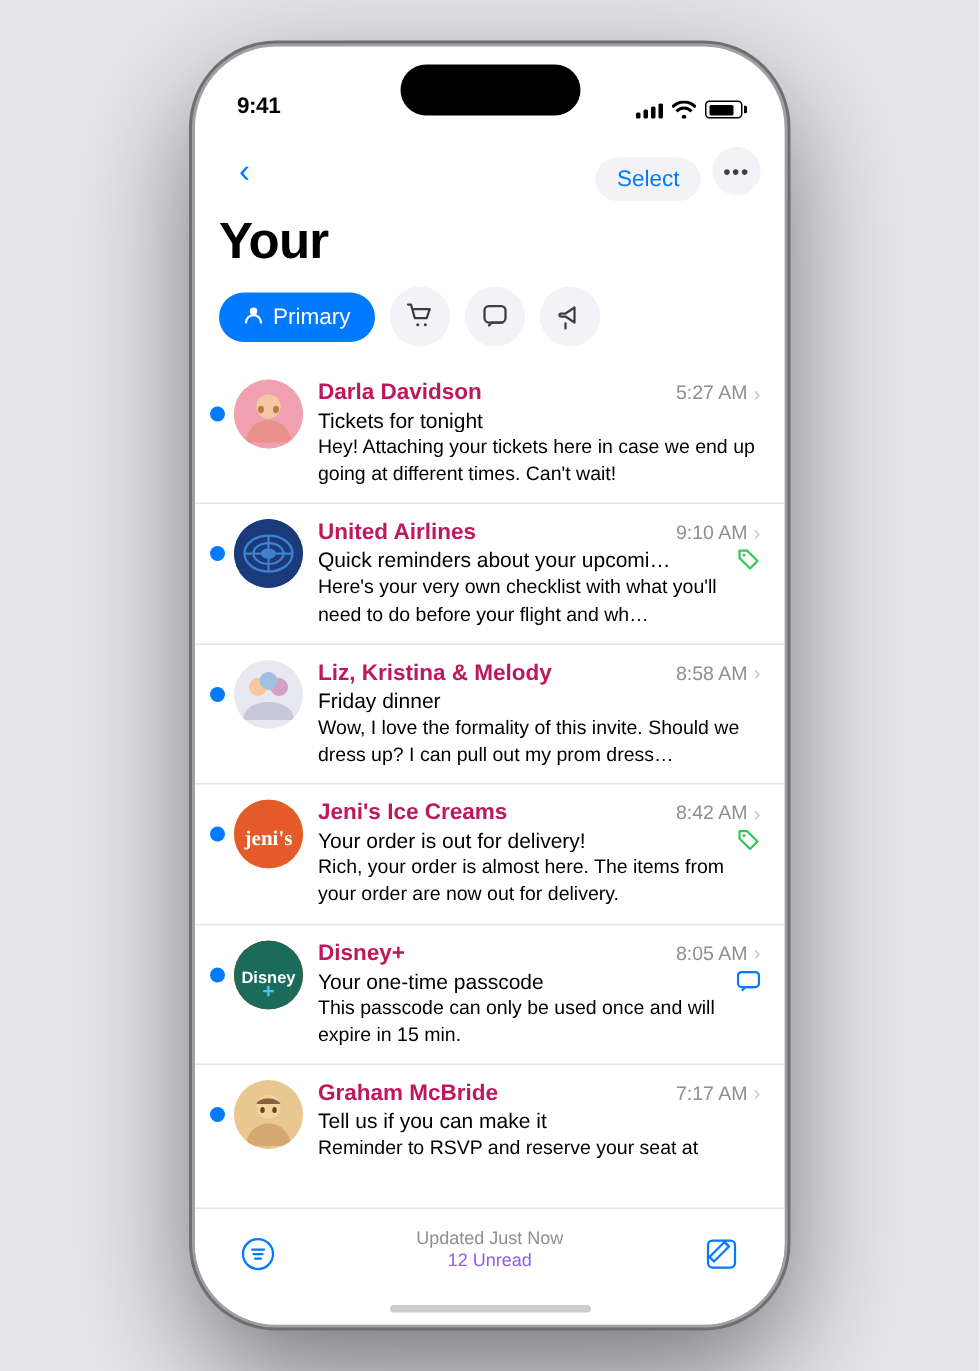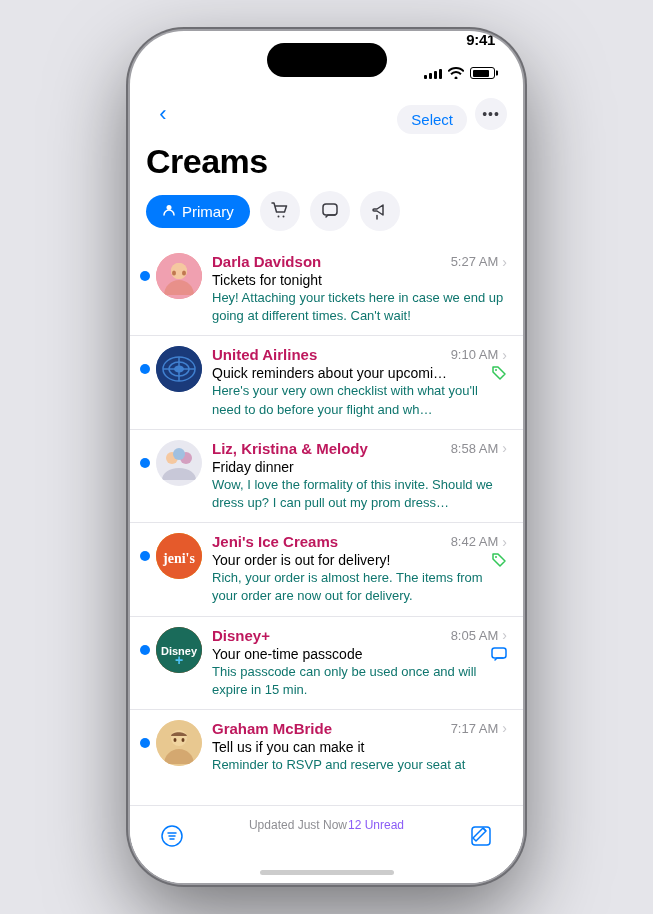--- a/index.html
+++ b/index.html
@@ -42,23 +42,22 @@
     
     .status-bar {
       position: absolute;
       top: 0;
       left: 0;
       right: 0;
       height: 54px;
       display: flex;
       align-items: flex-end;
       justify-content: space-between;
-      padding: 0 28px 6px;
+      padding: 13px 28px 6px;
       z-index: 99;
-      flex-direction: column;
     }
 
     .status-time {
       font-size: 15px;
       font-weight: 600;
       color: #000;
       letter-spacing: -0.3px;
     }
 
     .status-icons {
@@ -318,21 +317,21 @@
       font-weight: 500;
       color: #000;
       white-space: nowrap;
       overflow: hidden;
       text-overflow: ellipsis;
       max-width: 240px;
     }
 
     .email-preview {
       font-size: 13px;
-      color: #0f766e;
+      color: #000000;
       line-height: 1.4;
       display: -webkit-box;
       -webkit-line-clamp: 2;
       -webkit-box-orient: vertical;
       overflow: hidden;
       margin-top: 1px;
     }
 
     
     .avatar-darla {
@@ -376,21 +375,21 @@
       display: flex;
       align-items: center;
       justify-content: center;
       cursor: pointer;
       font-size: 22px;
       color: #007aff;
     }
 
     .toolbar-center {
       display: flex;
-      flex-direction: row;
+      flex-direction: column;
       align-items: center;
       gap: 1px;
       text-align: center;
     }
 
     .toolbar-updated {
       font-size: 12px;
       color: #8e8e93;
       font-weight: 500;
     }
@@ -445,21 +444,21 @@
         <span class="nav-back-icon">‹</span>
       </div>
       <div class="nav-actions">
         <button class="select-btn">Select</button>
         <button class="more-btn">
           <span>•••</span>
         </button>
       </div>
     </div>
 
-    <div class="inbox-title">Creams</div>
+    <div class="inbox-title">Your</div>
 
     <div class="filter-tabs">
       <button class="tab-primary">
         <span class="tab-primary-icon">
           <svg width="14" height="14" viewBox="0 0 14 14" fill="none">
             <circle cx="7" cy="4.5" r="2.5" fill="white"></circle>
             <path d="M2 12c0-2.76 2.24-5 5-5s5 2.24 5 5" stroke="white" stroke-width="1.5" fill="none" stroke-linecap="round"></path>
           </svg>
         </span>
         <span class="tab-primary-label">Primary</span>

